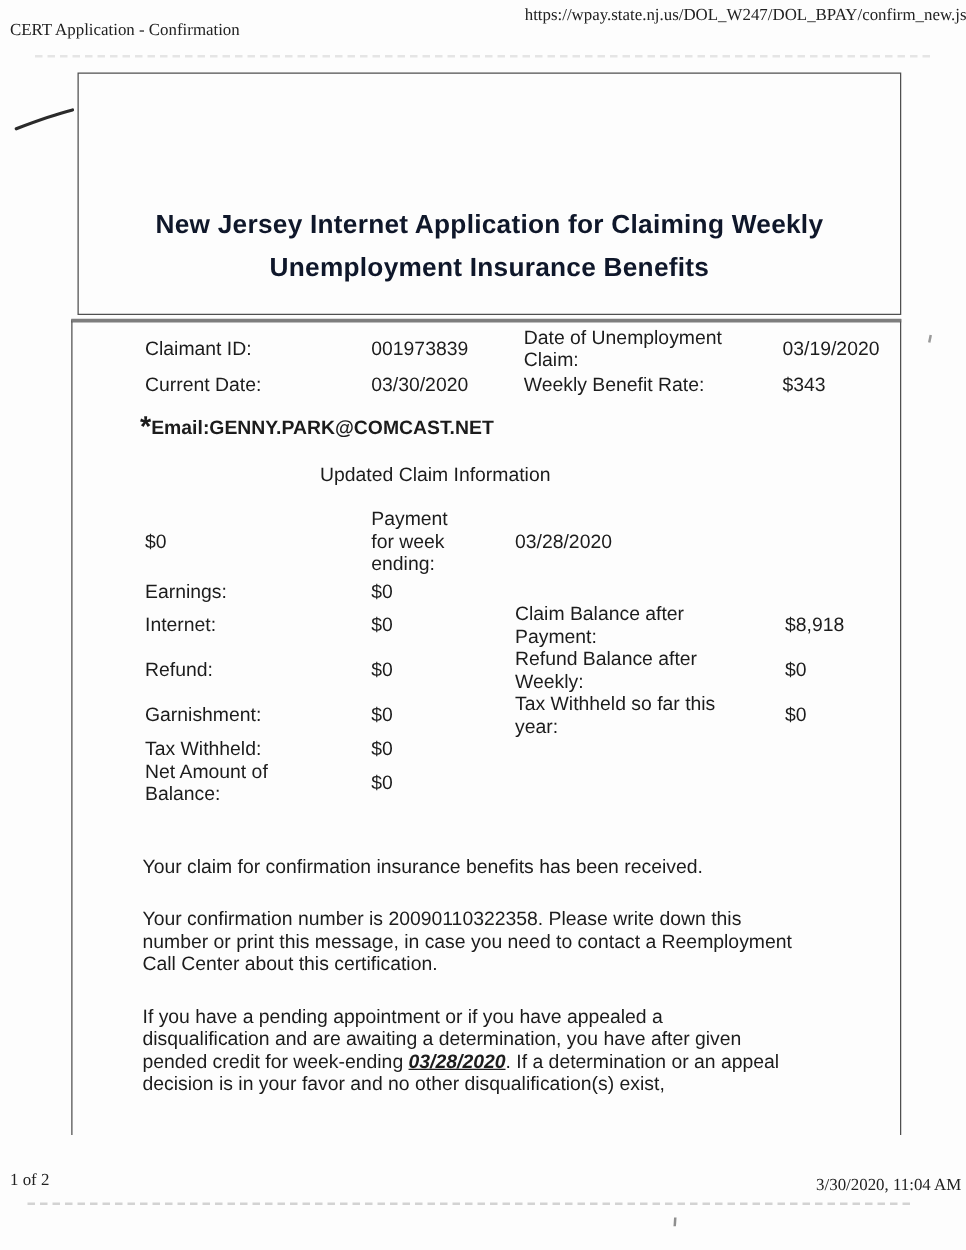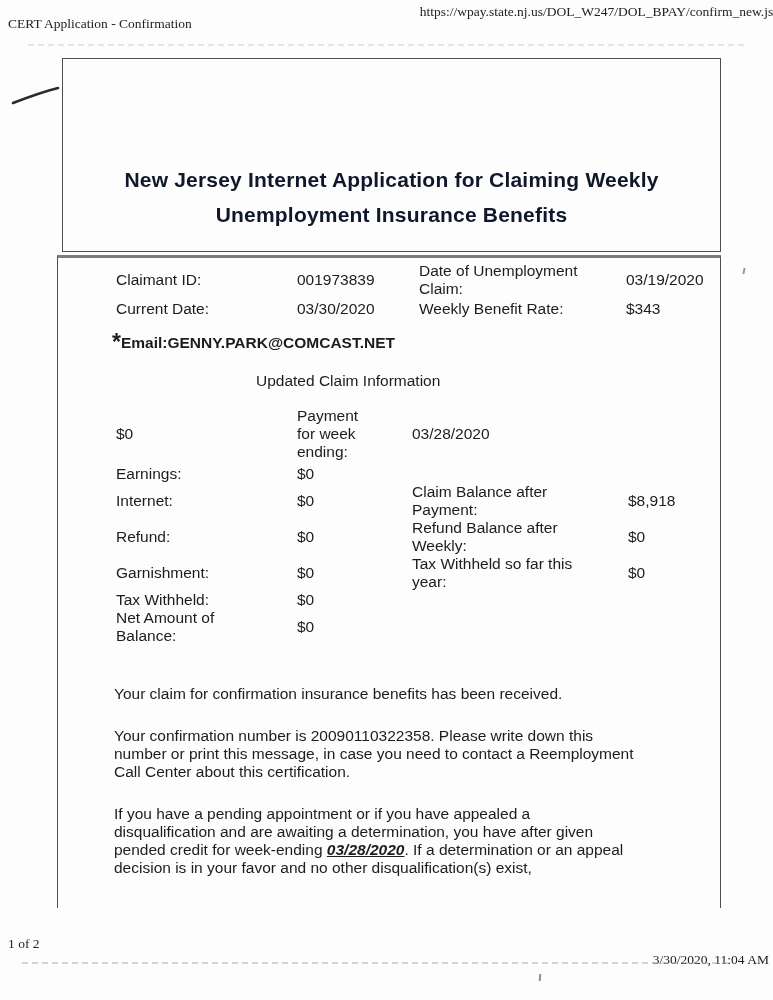--- a/index.html
+++ b/index.html
@@ -13,21 +13,21 @@
   
   .print-header, .print-footer {
     position:absolute; left:0; right:0;
     font-family:"Liberation Serif", serif; font-size:13.5px; color:#222;
   }
   .print-header { top:4px; }
   .print-header .ph-title { position:absolute; left:8px; top:12px; white-space:nowrap; }
   .print-header .ph-url { position:absolute; right:-7px; top:0; white-space:nowrap; }
   .print-footer { top:936px; }
   .print-footer .pf-page { position:absolute; left:8px; top:0; }
-  .print-footer .pf-time { position:absolute; right:4px; top:16px; white-space:nowrap; }
+  .print-footer .pf-time { position:absolute; right:4px; top:4px; white-space:nowrap; }
 
   
   .artifact-top { position:absolute; top:44px; left:28px; width:716px;
     border-top:2px dashed rgba(175,175,175,0.30); }
   .artifact-bottom { position:absolute; top:962px; left:22px; width:706px;
     border-top:2px dashed rgba(160,160,160,0.45); }
   .speck-1 { position:absolute; left:743px; top:268px; width:2px; height:6px;
     background:#9a9a9a; transform:rotate(12deg); }
   .speck-2 { position:absolute; left:539px; top:974px; width:2px; height:7px;
     background:#8f8f8f; transform:rotate(4deg); }

